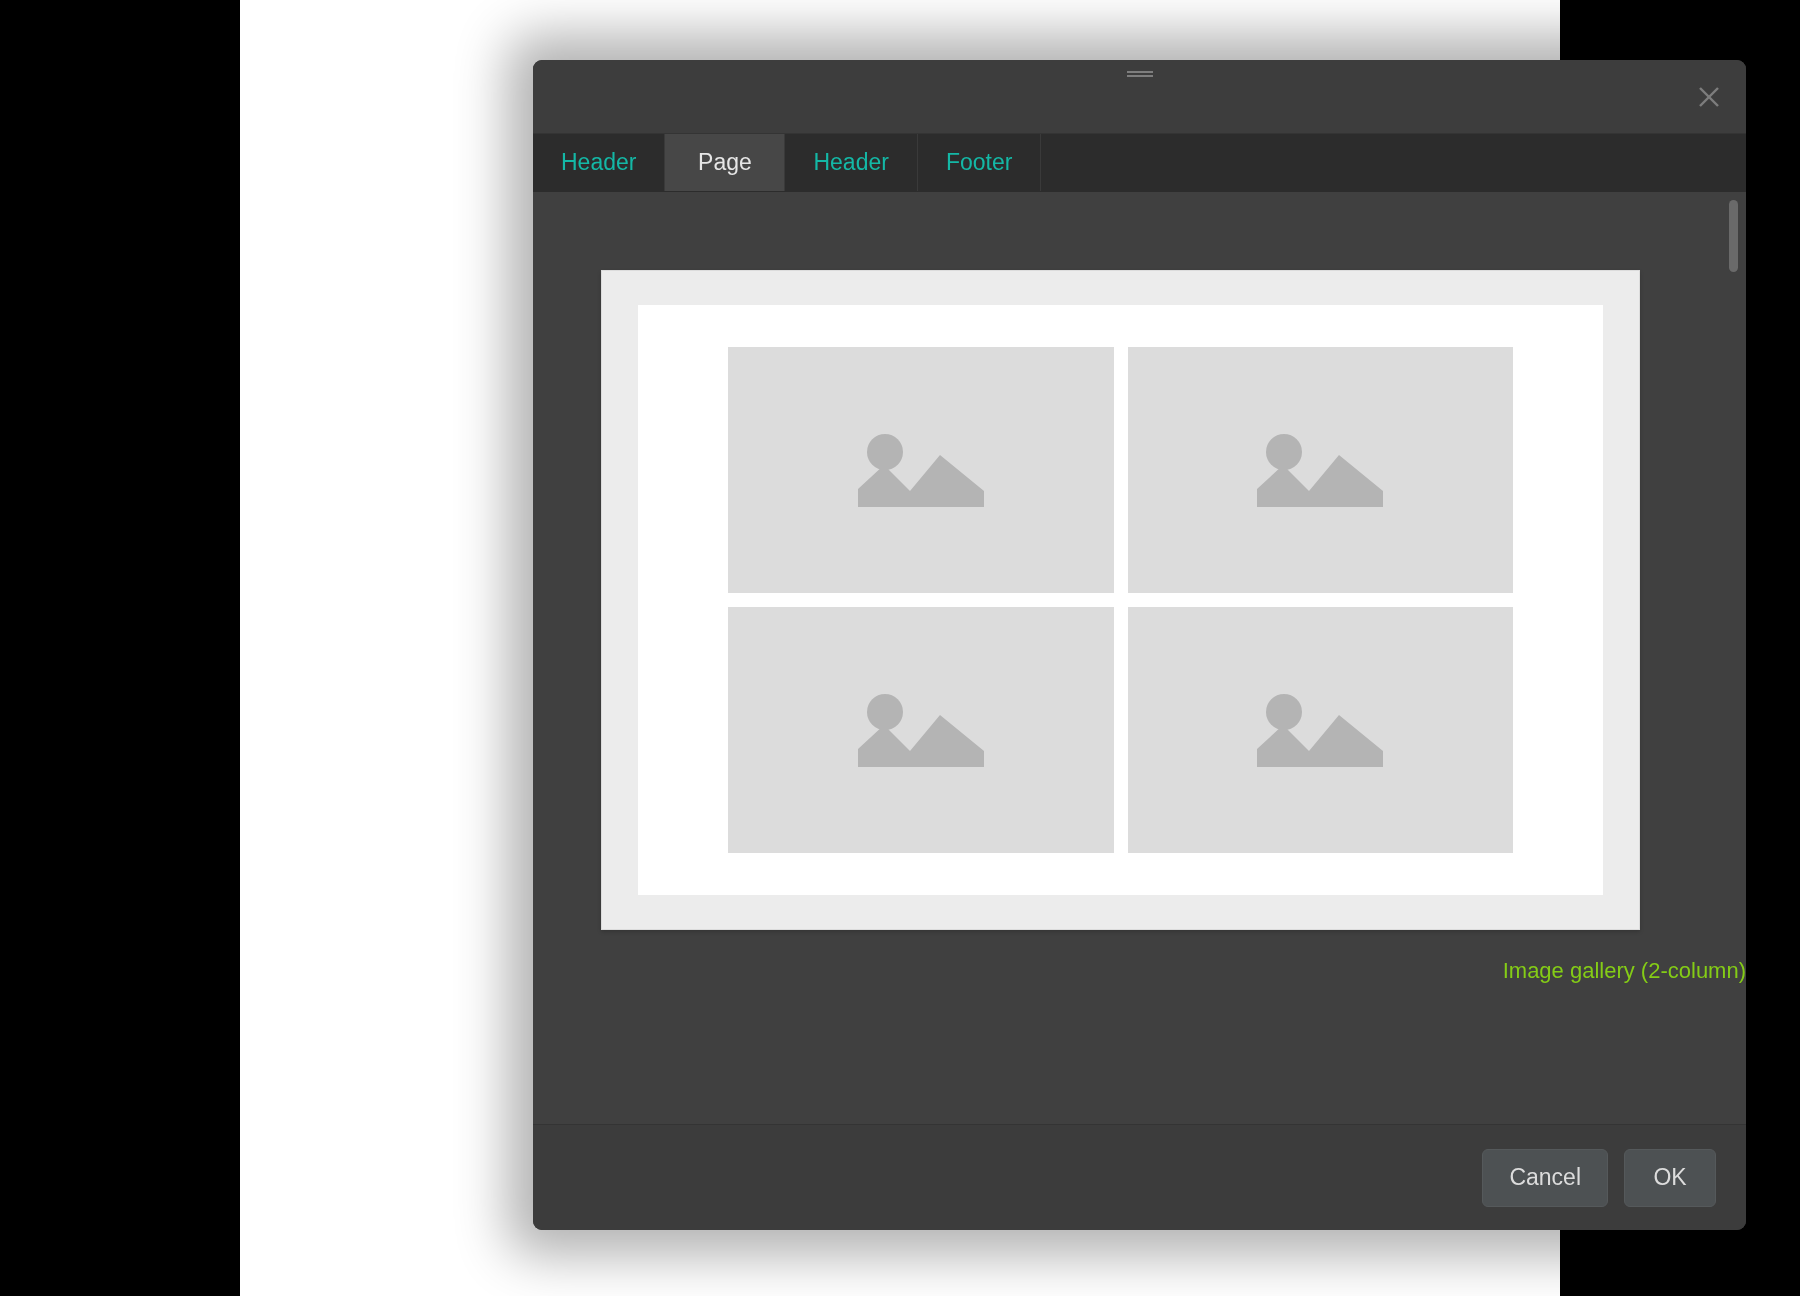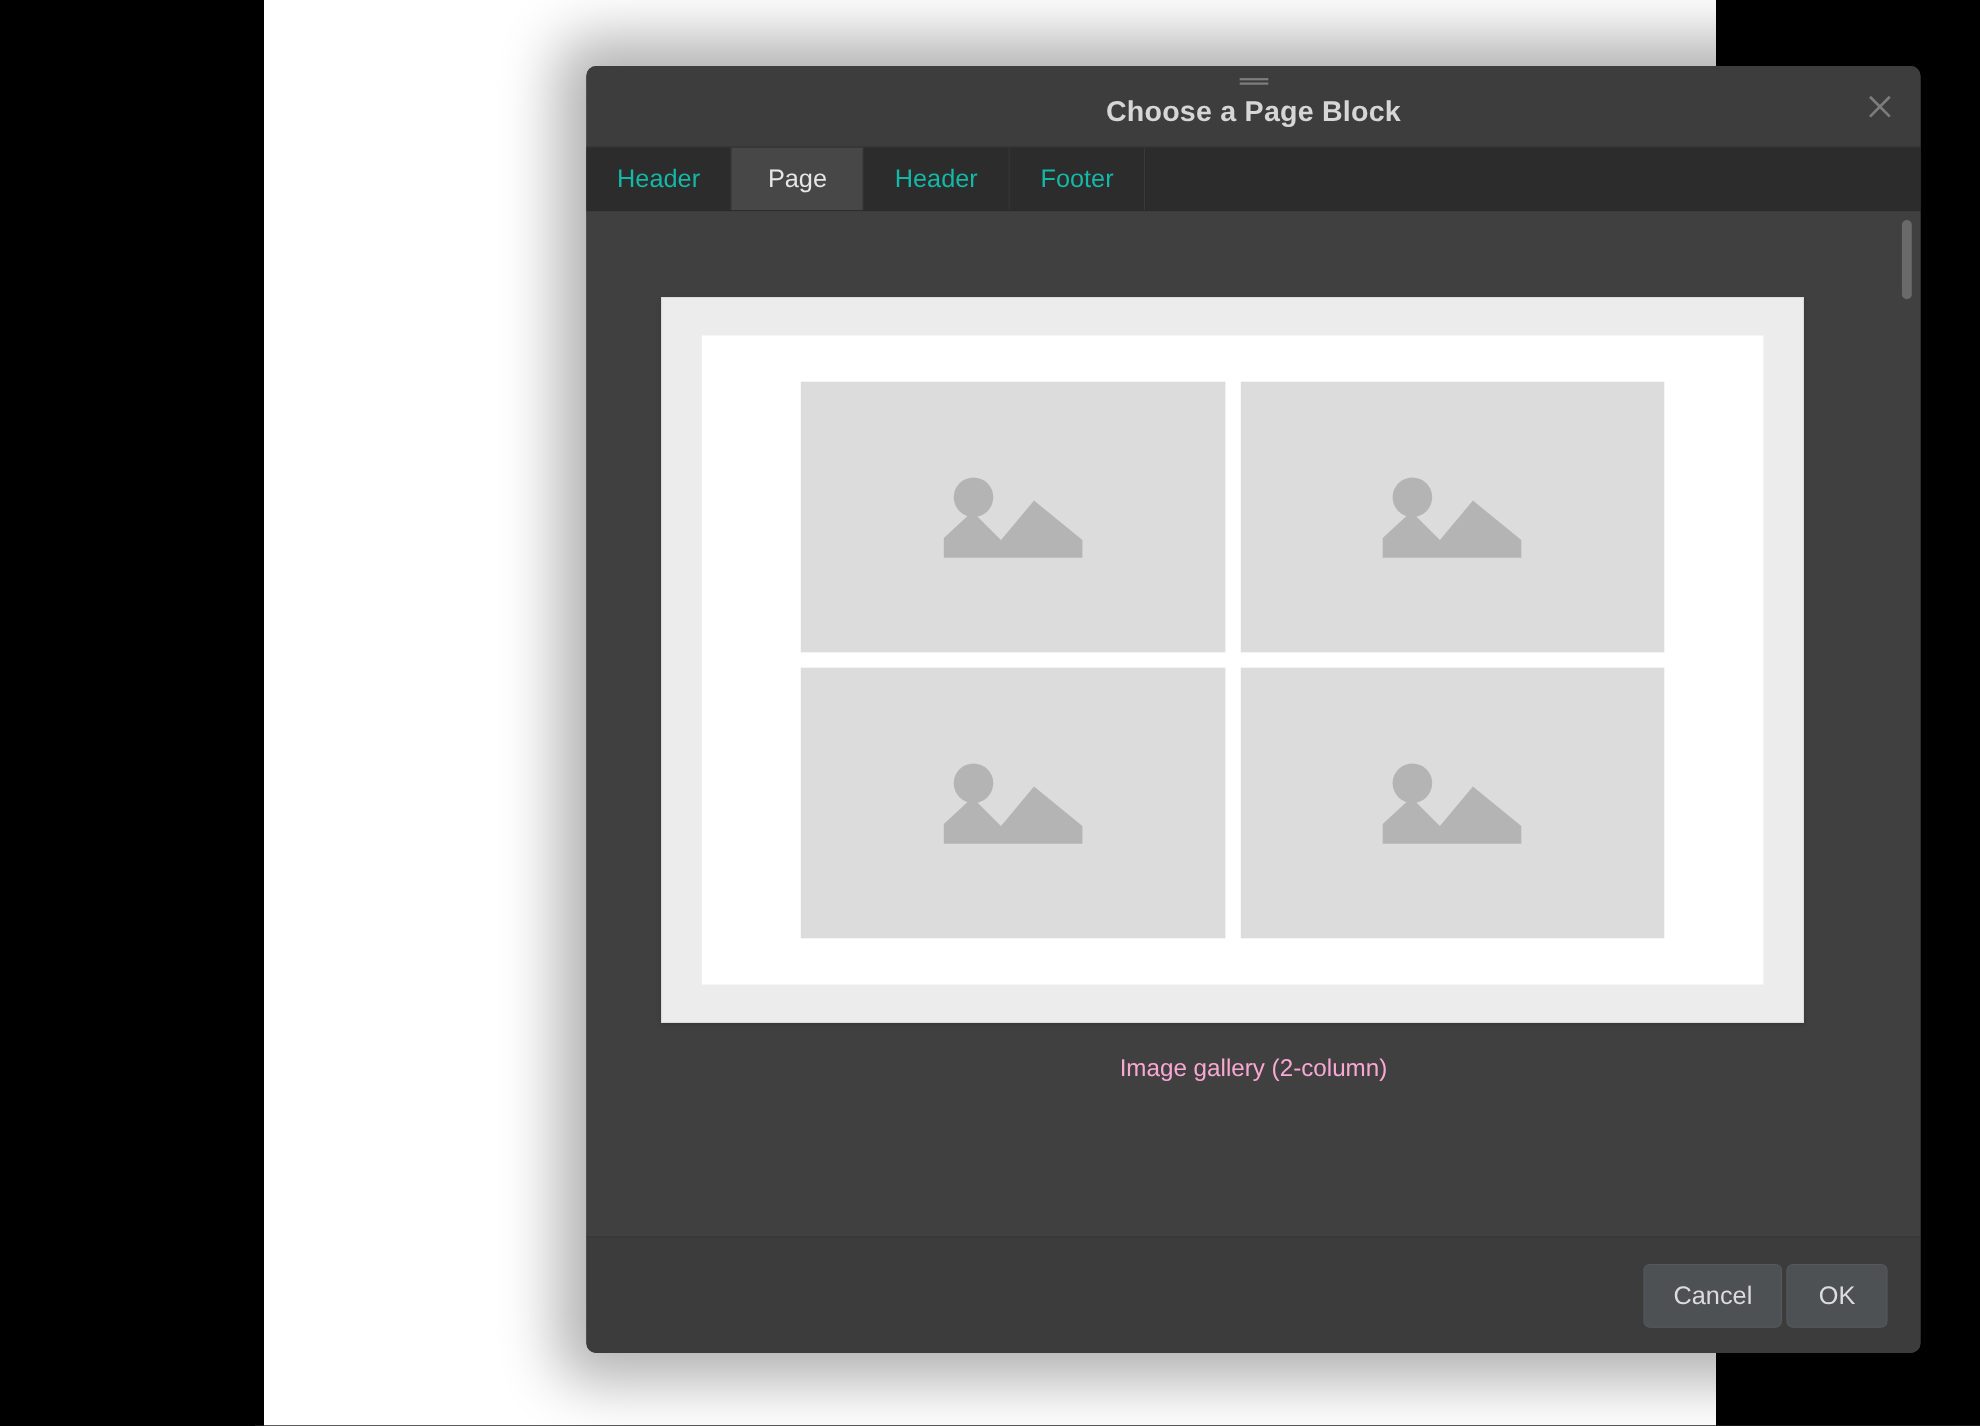--- a/index.html
+++ b/index.html
@@ -153,23 +153,23 @@
     display: flex;
     align-items: center;
     justify-content: center;
   }
   .tile svg { display: block; }
 
   .caption {
     position: absolute;
     left: 0; right: 0;
     top: 766px;
-    text-align: center;
+    text-align: right;
     font-size: 22px;
-    color: #f9a8d4;
+    color: #84cc16;
   }
 
   
   .vscroll-track {
     position: absolute;
     right: 4px;
     top: 0;
     bottom: 0;
     width: 14px;
   }
@@ -187,21 +187,21 @@
   
   .footer {
     height: 106px;
     flex: 0 0 106px;
     background: #3c3c3c;
     border-top: 1px solid #343434;
     display: flex;
     align-items: center;
     justify-content: flex-end;
     padding: 0 30px;
-    gap: 4px;
+    gap: 16px;
   }
   .btn {
     min-width: 106px;
     height: 58px;
     padding: 0 26px;
     background: #4d5153;
     border: 1px solid #55595b;
     border-radius: 6px;
     color: #dcdcdc;
     font-size: 23px;
@@ -212,21 +212,20 @@
 </style>
 </head>
 <body>
 
 <div id="page-canvas">
 
   <div id="dialog">
 
     <div class="titlebar">
       <div class="grabber"></div>
-      <div class="dialog-title">Choose a Page Block</div>
       <div class="close-btn">
         <span>
           <svg width="26" height="26" viewBox="0 0 26 26" aria-hidden="true">
             <line x1="4" y1="4" x2="22" y2="22" stroke="#7d7d7d" stroke-width="2.4"></line>
             <line x1="22" y1="4" x2="4" y2="22" stroke="#7d7d7d" stroke-width="2.4"></line>
           </svg>
         </span>
       </div>
     </div>
 

